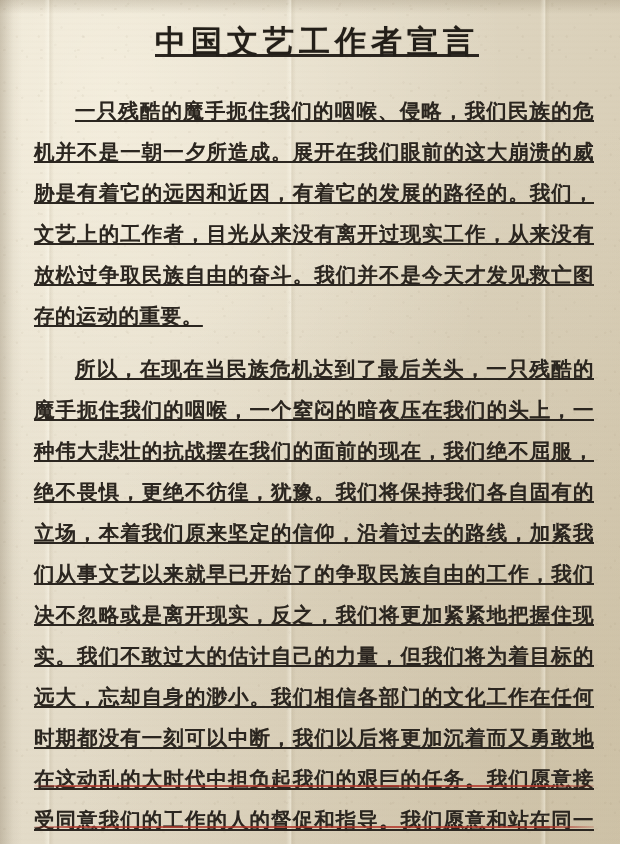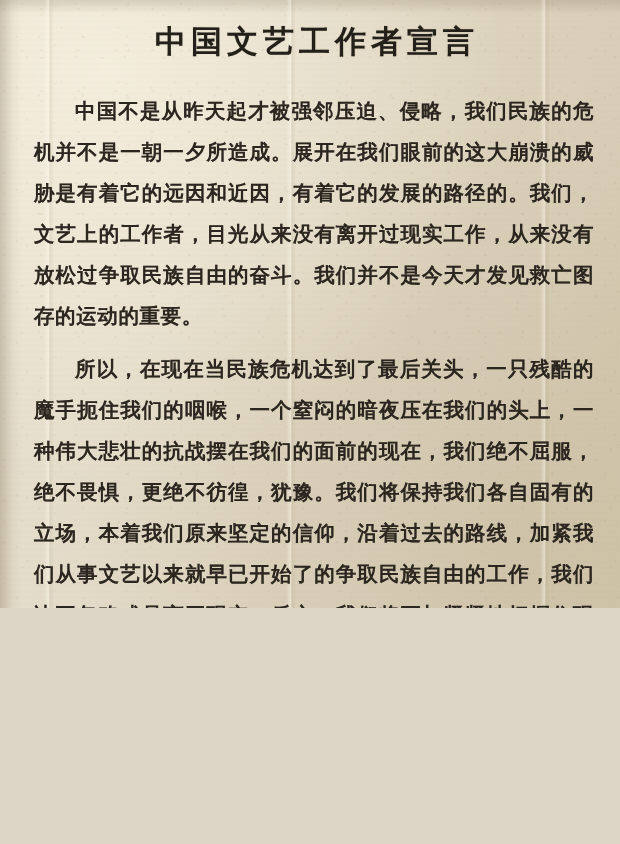--- a/index.html
+++ b/index.html
@@ -11,28 +11,29 @@
     height: 844px;
     overflow: hidden;
     background: #ddd6c6;
     font-family: "DejaVu Serif", "Liberation Serif", serif;
   }
 
   
   #page {
     position: relative;
     width: 620px;
-    height: 608px;
+    height: 844px;
     box-sizing: border-box;
     background:
       radial-gradient(ellipse at 18% 12%, rgba(255,250,235,0.55) 0%, rgba(255,250,235,0) 55%),
       radial-gradient(ellipse at 85% 88%, rgba(190,175,145,0.35) 0%, rgba(190,175,145,0) 60%),
       linear-gradient(105deg, #e9e2d1 0%, #e3dbc8 30%, #ded5c0 55%, #d9cfb8 80%, #d3c8ae 100%);
     color: #2b2620;
     overflow: hidden;
+    text-decoration: underline;
   }
 
   
   #grain {
     position: absolute;
     inset: 0;
     pointer-events: none;
     opacity: 0.5;
     background-image:
       radial-gradient(circle at 12% 22%, rgba(120,100,70,0.12) 0 1px, transparent 1.5px),
@@ -155,21 +156,21 @@
   <div class="crease c3"></div>
   <div id="grain"></div>
   <div id="bands"></div>
 
   <div id="content">
 
     <h1 id="doc-title">中国文艺工作者宣言</h1>
 
     <div id="body-wrap">
 
-      <p class="para">中国不是从昨天起才被强邻压迫、侵略，我们民族的危机并不是一朝一夕所造成。展开在我们眼前的这大崩溃的威胁是有着它的远因和近因，有着它的发展的路径的。我们，文艺上的工作者，目光从来没有离开过现实工作，从来没有放松过争取民族自由的奋斗。我们并不是今天才发见救亡图存的运动的重要。</p>
+      <p class="para">一只残酷的魔手扼住我们的咽喉、侵略，我们民族的危机并不是一朝一夕所造成。展开在我们眼前的这大崩溃的威胁是有着它的远因和近因，有着它的发展的路径的。我们，文艺上的工作者，目光从来没有离开过现实工作，从来没有放松过争取民族自由的奋斗。我们并不是今天才发见救亡图存的运动的重要。</p>
 
       <div class="underlined-block">
         <p class="para">所以，在现在当民族危机达到了最后关头，一只残酷的魔手扼住我们的咽喉，一个窒闷的暗夜压在我们的头上，一种伟大悲壮的抗战摆在我们的面前的现在，我们绝不屈服，绝不畏惧，更绝不彷徨，犹豫。我们将保持我们各自固有的立场，本着我们原来坚定的信仰，沿着过去的路线，加紧我们从事文艺以来就早已开始了的争取民族自由的工作，我们决不忽略或是离开现实，反之，我们将更加紧紧地把握住现实。我们不敢过大的估计自己的力量，但我们将为着目标的远大，忘却自身的渺小。我们相信各部门的文化工作在任何时期都没有一刻可以中断，我们以后将更加沉着而又勇敢地在这动乱的大时代中担负起我们的艰巨的任务。我们愿意接受同意我们的工作的人的督促和指导。我们愿意和站在同一战线的一切争取民族自由的斗士热烈的握手！</p>
         <div class="redline" style="bottom: 95px;"></div>
         <div class="redline" style="bottom: 54px;"></div>
 
       </div>
 
     </div>
 

